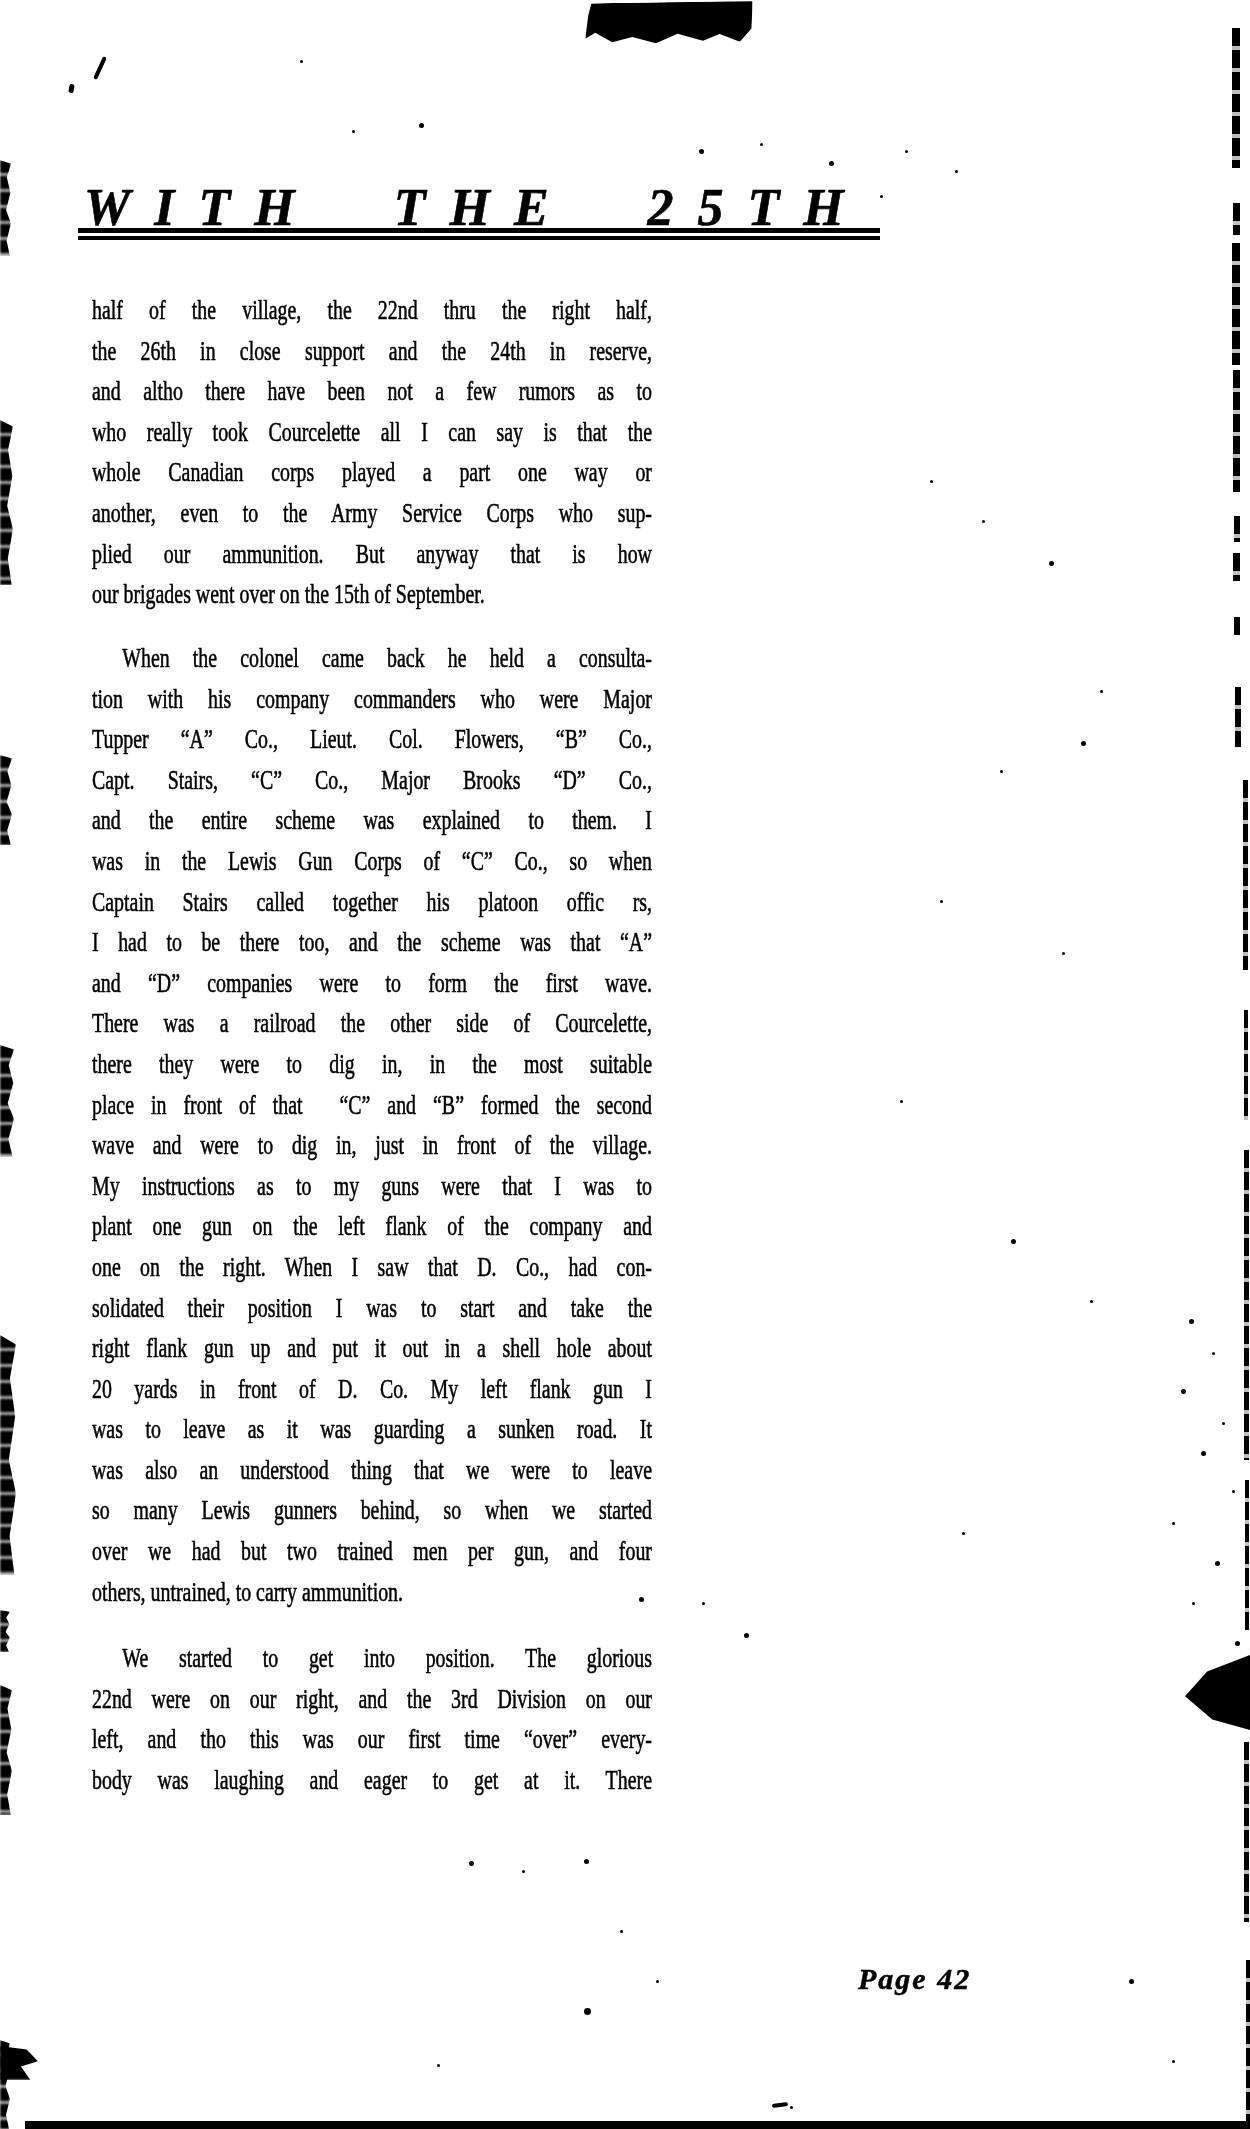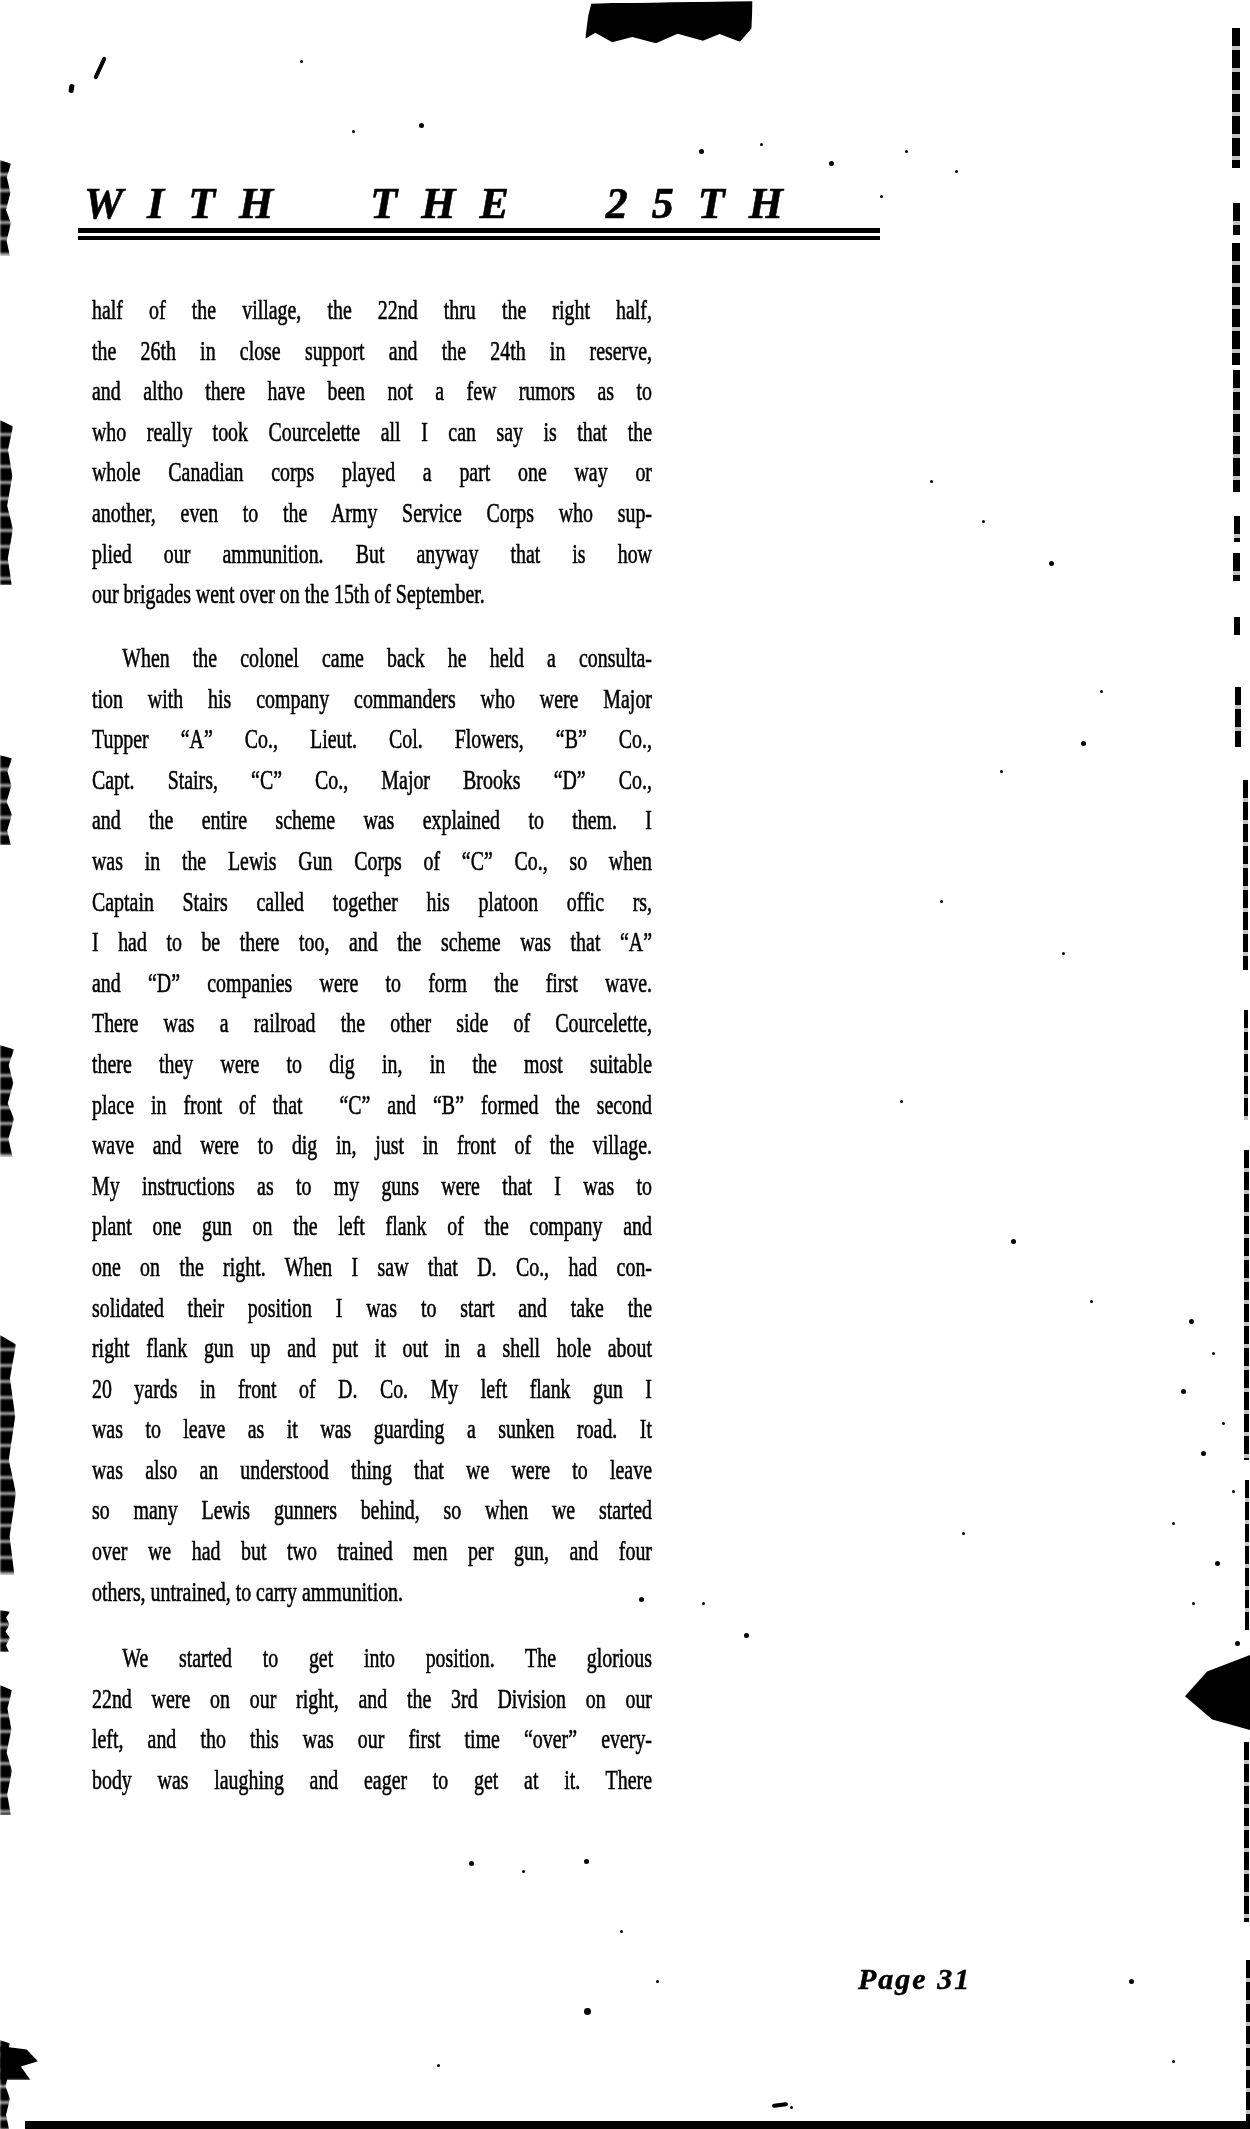--- a/index.html
+++ b/index.html
@@ -1,20 +1,20 @@
 <!DOCTYPE html>
 <html><head>
 <meta charset="utf-8">
 <style>
   html,body{margin:0;padding:0;background:#ffffff;}
   #page{position:relative;width:1250px;height:2129px;background:#ffffff;overflow:hidden;
         font-family:"Liberation Serif", serif;color:#000;}
 
   
-  .hdr-title{position:absolute;left:84px;top:178px;font-size:44px;font-style:italic;font-weight:bold;
+  .hdr-title{position:absolute;left:84px;top:178px;font-size:52px;font-style:italic;font-weight:bold;
              letter-spacing:24px;word-spacing:38px;white-space:nowrap;-webkit-text-stroke:0.6px #000;}
   .rule{position:absolute;left:78px;width:802px;background:#000;}
   .rule.r1{top:228px;height:5px;}
   .rule.r2{top:236px;height:4px;}
 
   
   .para{position:absolute;left:92px;width:760px;transform:scaleX(0.7368);transform-origin:0 0;
         font-size:27px;line-height:40.6px;-webkit-text-stroke:0.55px #000;}
   .text-line{text-align:justify;text-align-last:justify;height:40.6px;overflow:visible;}
   .text-line.last{text-align-last:left;}
@@ -100,21 +100,21 @@
       <div class="text-line">over we had but two trained men per gun, and four</div>
       <div class="text-line last">others, untrained, to carry ammunition.</div>
     </div>
   <div class="para" id="para-2">
       <div class="text-line first">We started to get into position.  The glorious</div>
       <div class="text-line">22nd were on our right, and the 3rd Division on our</div>
       <div class="text-line">left, and tho this was our first time “over” every-</div>
       <div class="text-line">body was laughing and eager to get at it.  There</div>
     </div>
 
-  <div class="page-number">Page 31</div>
+  <div class="page-number">Page 42</div>
 
   <div class="art blob-top"></div>
   <div class="art slash"></div>
   <div class="art tick"></div>
 
   <div class="art rstreak" style="left:1232px;top:28px;width:8px;height:140px;"></div>
   <div class="art rstreak" style="left:1233px;top:203px;width:7px;height:32px;"></div>
   <div class="art rstreak" style="left:1232px;top:243px;width:8px;height:122px;"></div>
   <div class="art rstreak" style="left:1233px;top:370px;width:7px;height:122px;"></div>
   <div class="art rstreak" style="left:1234px;top:516px;width:6px;height:26px;"></div>

